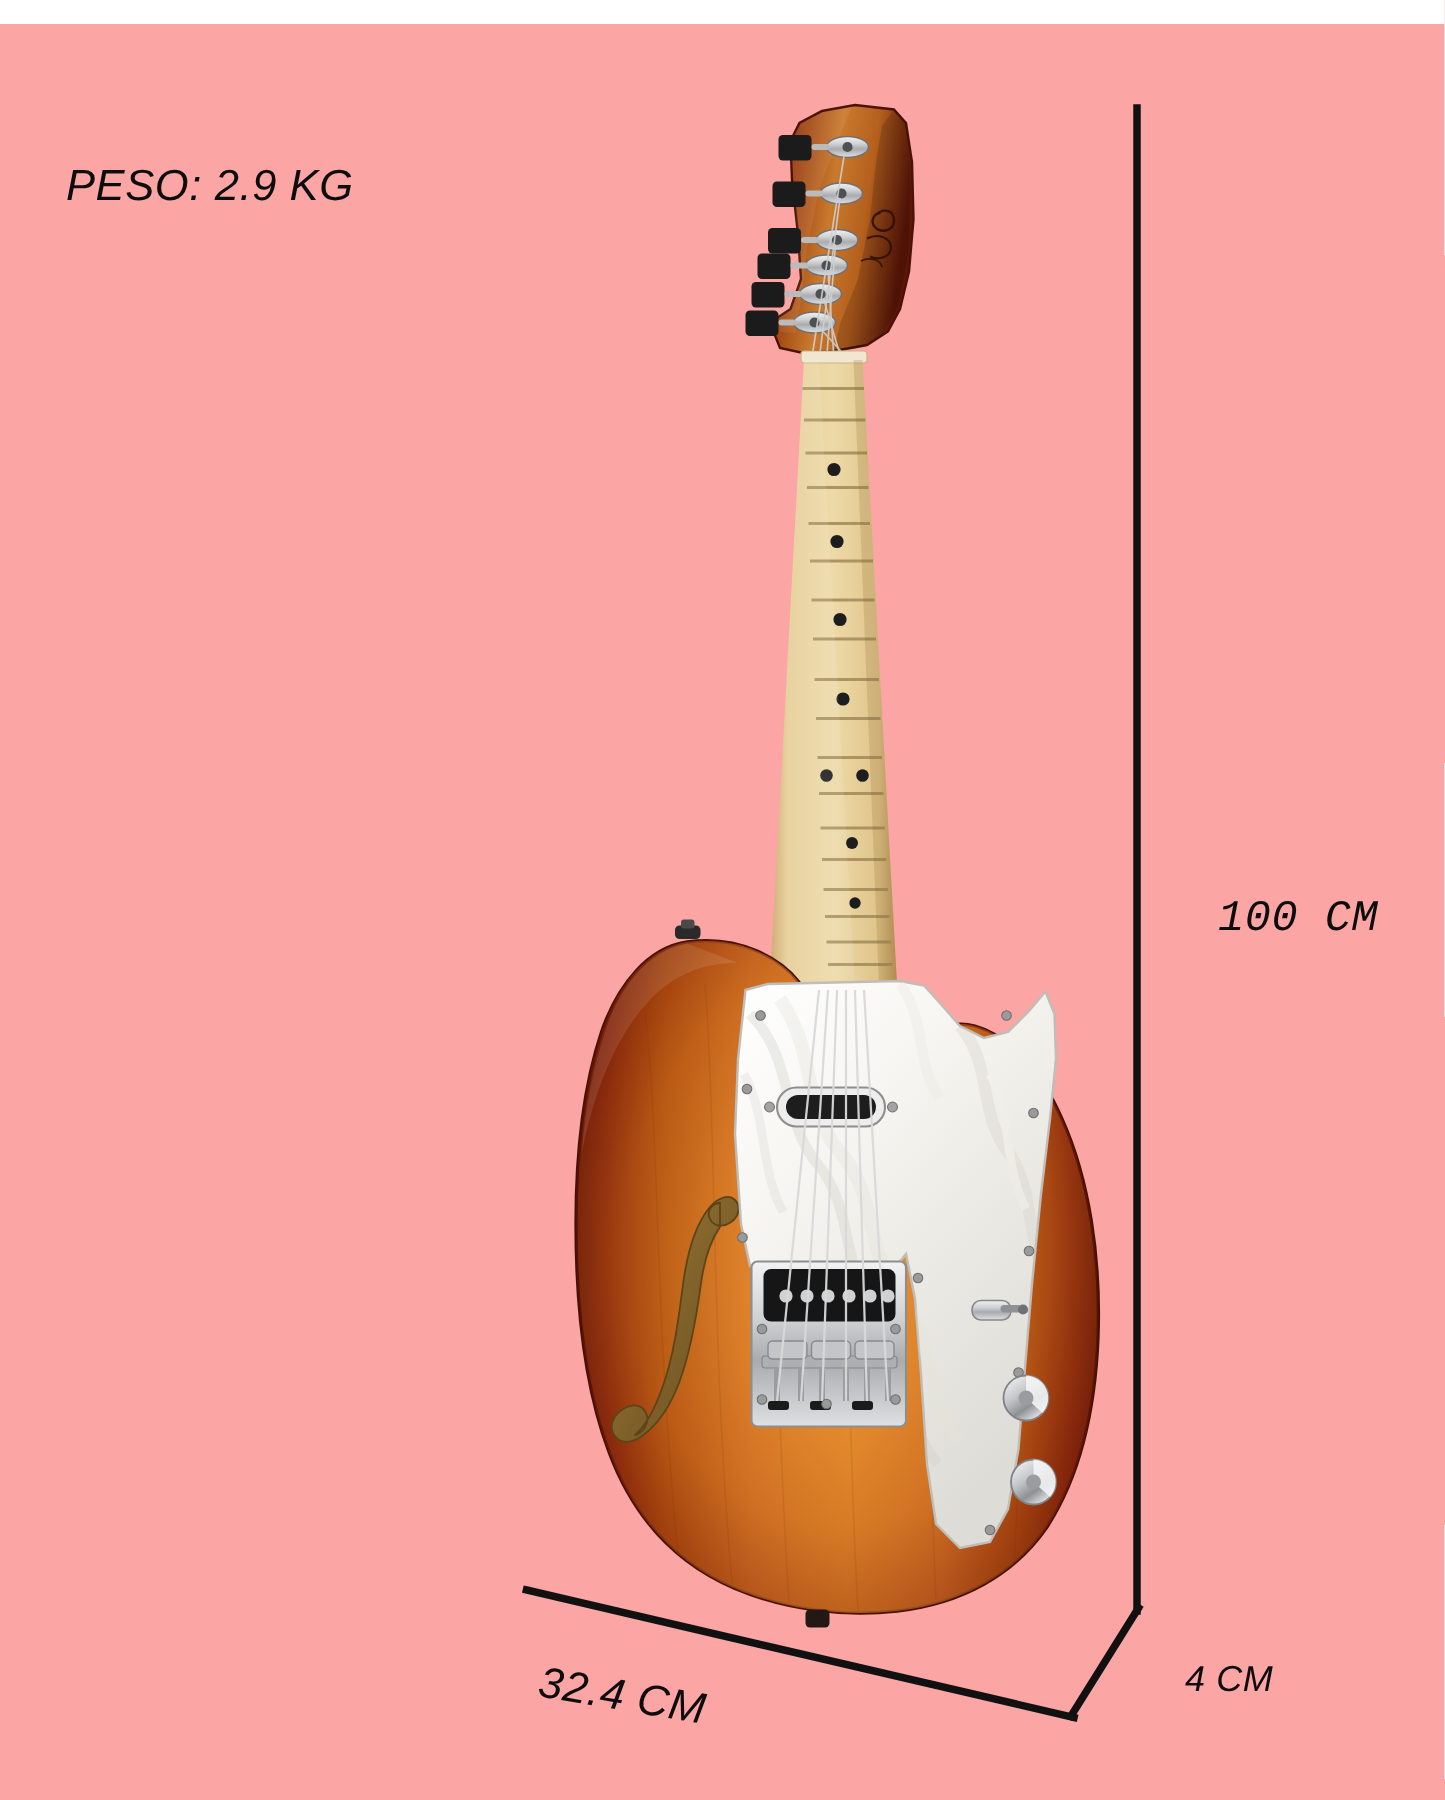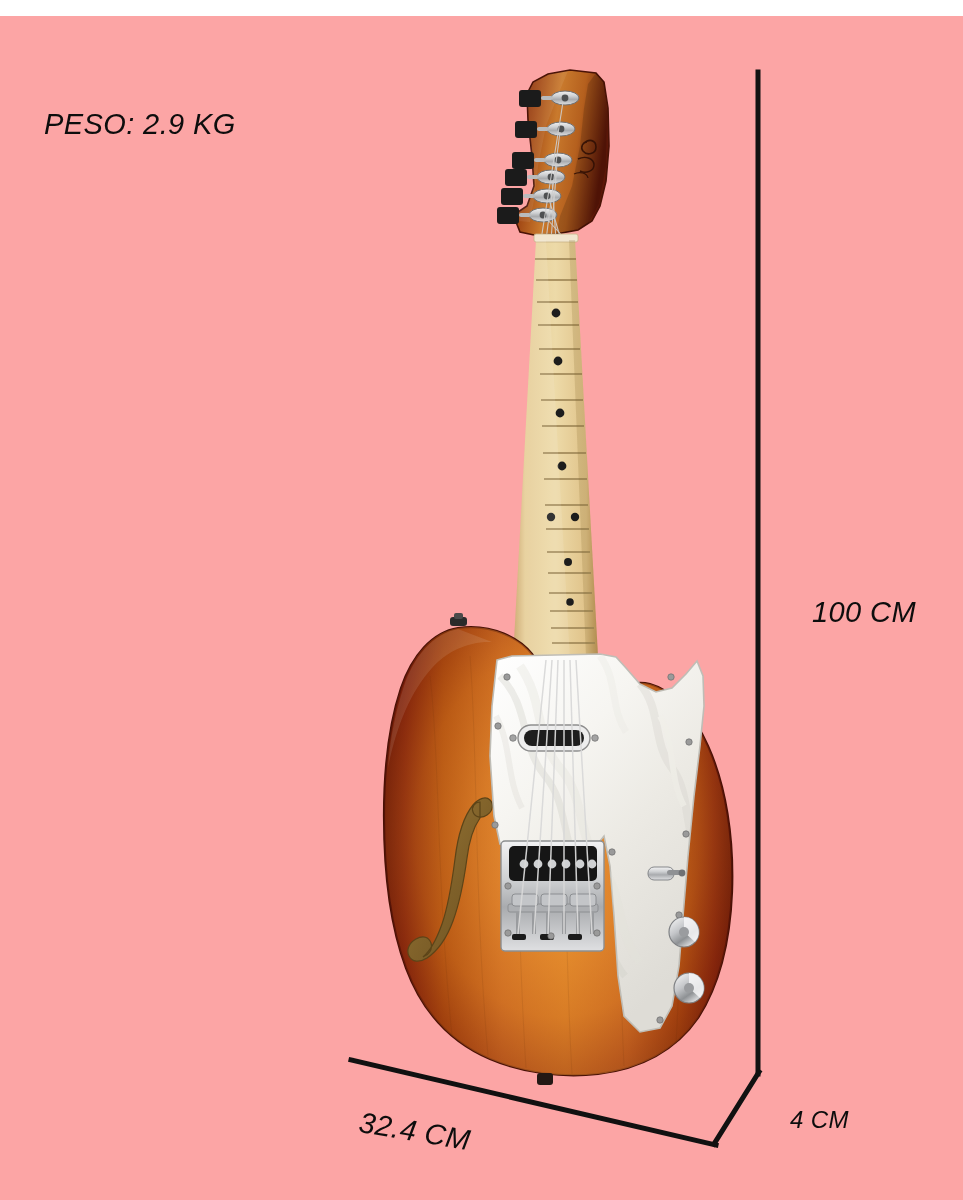--- a/index.html
+++ b/index.html
@@ -1,21 +1,21 @@
 <!DOCTYPE html>
 <html><head>
 <meta charset="utf-8">
 <style>
   html,body{margin:0;padding:0;background:#fff;}
   body{width:963px;height:1200px;position:relative;overflow:hidden;
        font-family:"Liberation Sans","DejaVu Sans",sans-serif;}
   #stage{position:absolute;left:0;top:16px;width:963px;height:1200px;background:#fca5a5;}
   .anno{position:absolute;font-style:italic;font-weight:400;color:#0d0d0d;white-space:nowrap;}
   #lbl-weight{left:44px;top:92px;font-size:29px;letter-spacing:.4px;}
-  #lbl-height{left:812px;top:580px;font-size:29px;letter-spacing:.4px;}
+  #lbl-height{left:812px;top:580px;font-size:29px;letter-spacing:.4px;font-family:Liberation Mono, monospace;}
   #lbl-width{left:362px;top:1090px;font-size:29px;letter-spacing:.4px;transform:rotate(9.5deg);transform-origin:0 0;}
   #lbl-depth{left:790px;top:1090px;font-size:24px;letter-spacing:.4px;}
   #dimlines{position:absolute;left:0;top:0;width:963px;height:1200px;pointer-events:none;}
   #guitar{position:absolute;left:0;top:0;width:963px;height:1200px;}
 </style>
 </head>
 <body>
 
 <div id="stage">
 

